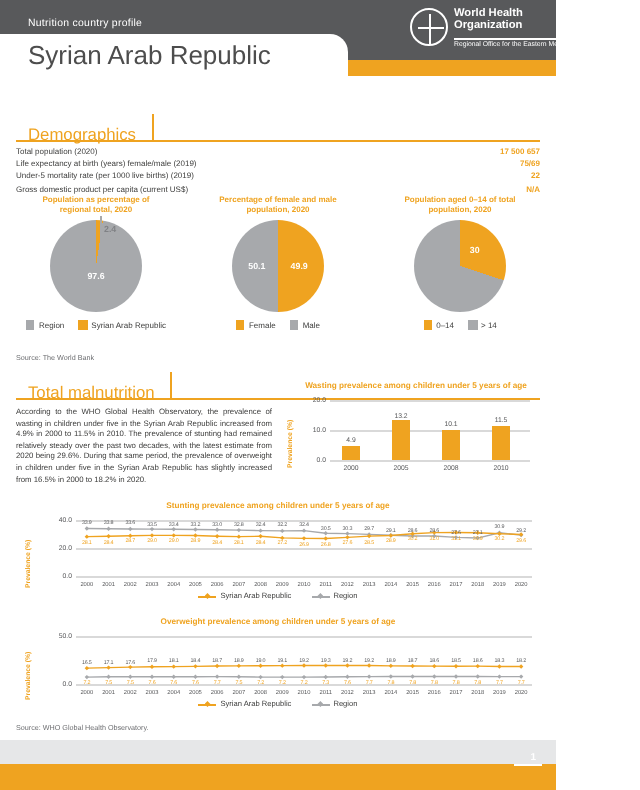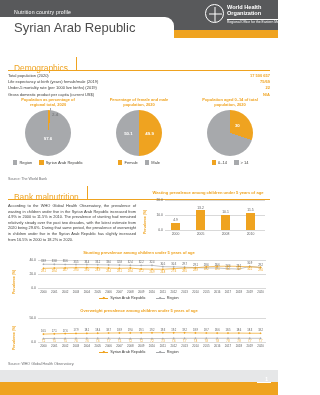--- a/index.html
+++ b/index.html
@@ -295,21 +295,21 @@
         </span>
       </div>
     </div>
   </div>
 
   <div class="source-note" style="left:8px; top:177px;">Source: The World Bank</div>
 
   <div class="childmal">
     <div class="section-tab" style="left:8px; top:0;">
       <div class="tab-box">
-        <span class="tab-label">Bank malnutrition</span>
+        <span class="tab-label">Total malnutrition</span>
       </div>
     </div>
     <div class="section-rule" style="left:8px; top:13px; width:262px;"></div>
 
     <div class="narrative">According to the WHO Global Health Observatory, the prevalence of wasting in children under five in the Syrian Arab Republic increased from 4.9% in 2000 to 11.5% in 2010. The prevalence of stunting had remained relatively steady over the past two decades, with the latest estimate from 2020 being 29.6%. During that same period, the prevalence of overweight in children under five in the Syrian Arab Republic has slightly increased from 16.5% in 2000 to 18.2% in 2020.</div>
   </div>
 
   <div class="chart-box" style="left:143px; top:190px; width:130px; height:52px;">
     <div class="chart-title" style="width:130px;">Wasting prevalence among children under 5 years of age</div>
     <div class="axis-title" style="position:absolute; left:0px; top:10px; height:34px;">Prevalence (%)</div>

